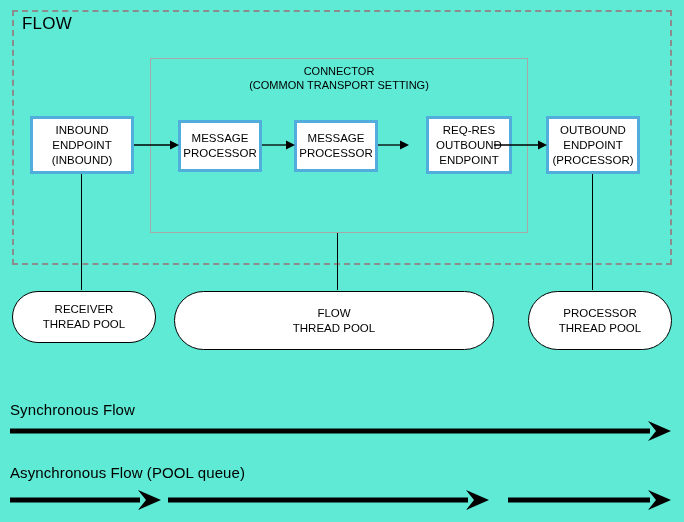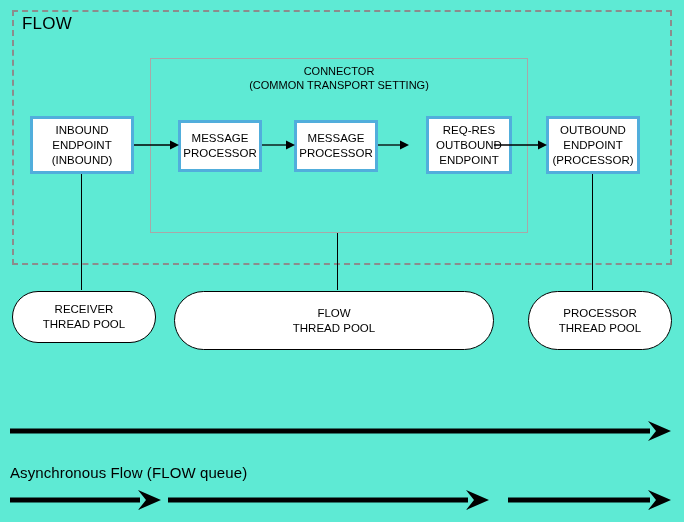--- a/index.html
+++ b/index.html
@@ -234,28 +234,29 @@
     </div>
   </div>
 
   <div class="pool pool-dispatcher">
     <div>
       <div class="nowrap">PROCESSOR</div>
       <div class="nowrap">THREAD POOL</div>
     </div>
   </div>
 
+  <div class="legend-label legend-sync-label">Synchronous Flow</div>
   <div class="fat-arrow" style="left:10px; top:420px; width:662px;">
     <svg width="662" height="22" viewBox="0 0 662 22">
       <line x1="0" y1="11" x2="640" y2="11" stroke="#000" stroke-width="5"></line>
       <polygon points="638,1 661,11 638,21 646,11" fill="#000"></polygon>
     </svg>
   </div>
 
-  <div class="legend-label legend-async-label">Asynchronous Flow (FLOW queue)</div>
+  <div class="legend-label legend-async-label">Asynchronous Flow (POOL queue)</div>
 
   <div class="fat-arrow" style="left:10px; top:489px; width:152px;">
     <svg width="152" height="22" viewBox="0 0 152 22">
       <line x1="0" y1="11" x2="130" y2="11" stroke="#000" stroke-width="5"></line>
       <polygon points="128,1 151,11 128,21 136,11" fill="#000"></polygon>
     </svg>
   </div>
 
   <div class="fat-arrow" style="left:168px; top:489px; width:322px;">
     <svg width="322" height="22" viewBox="0 0 322 22">

